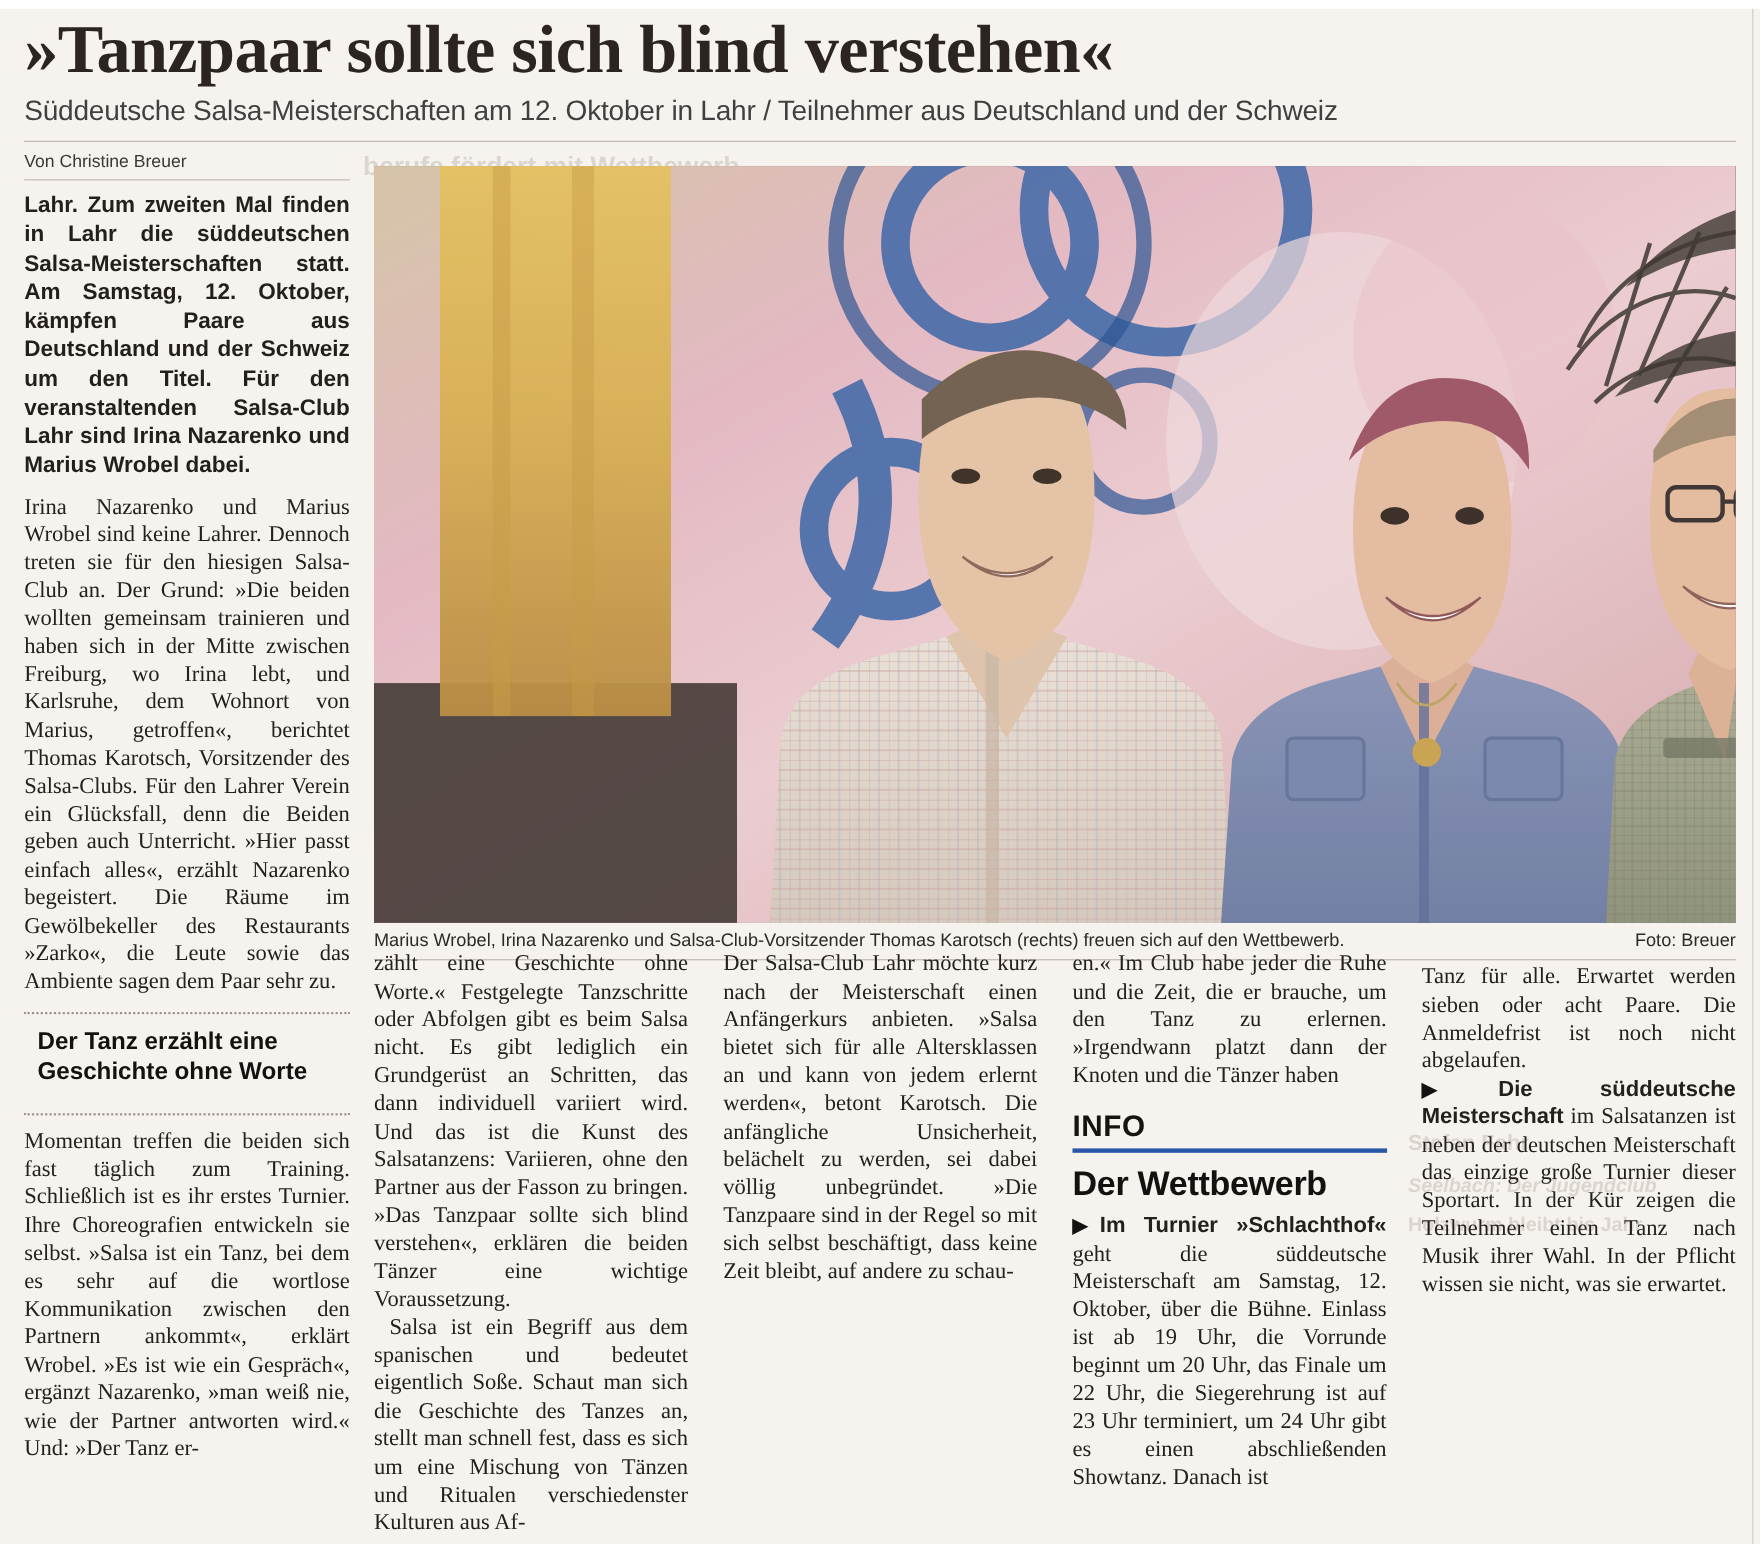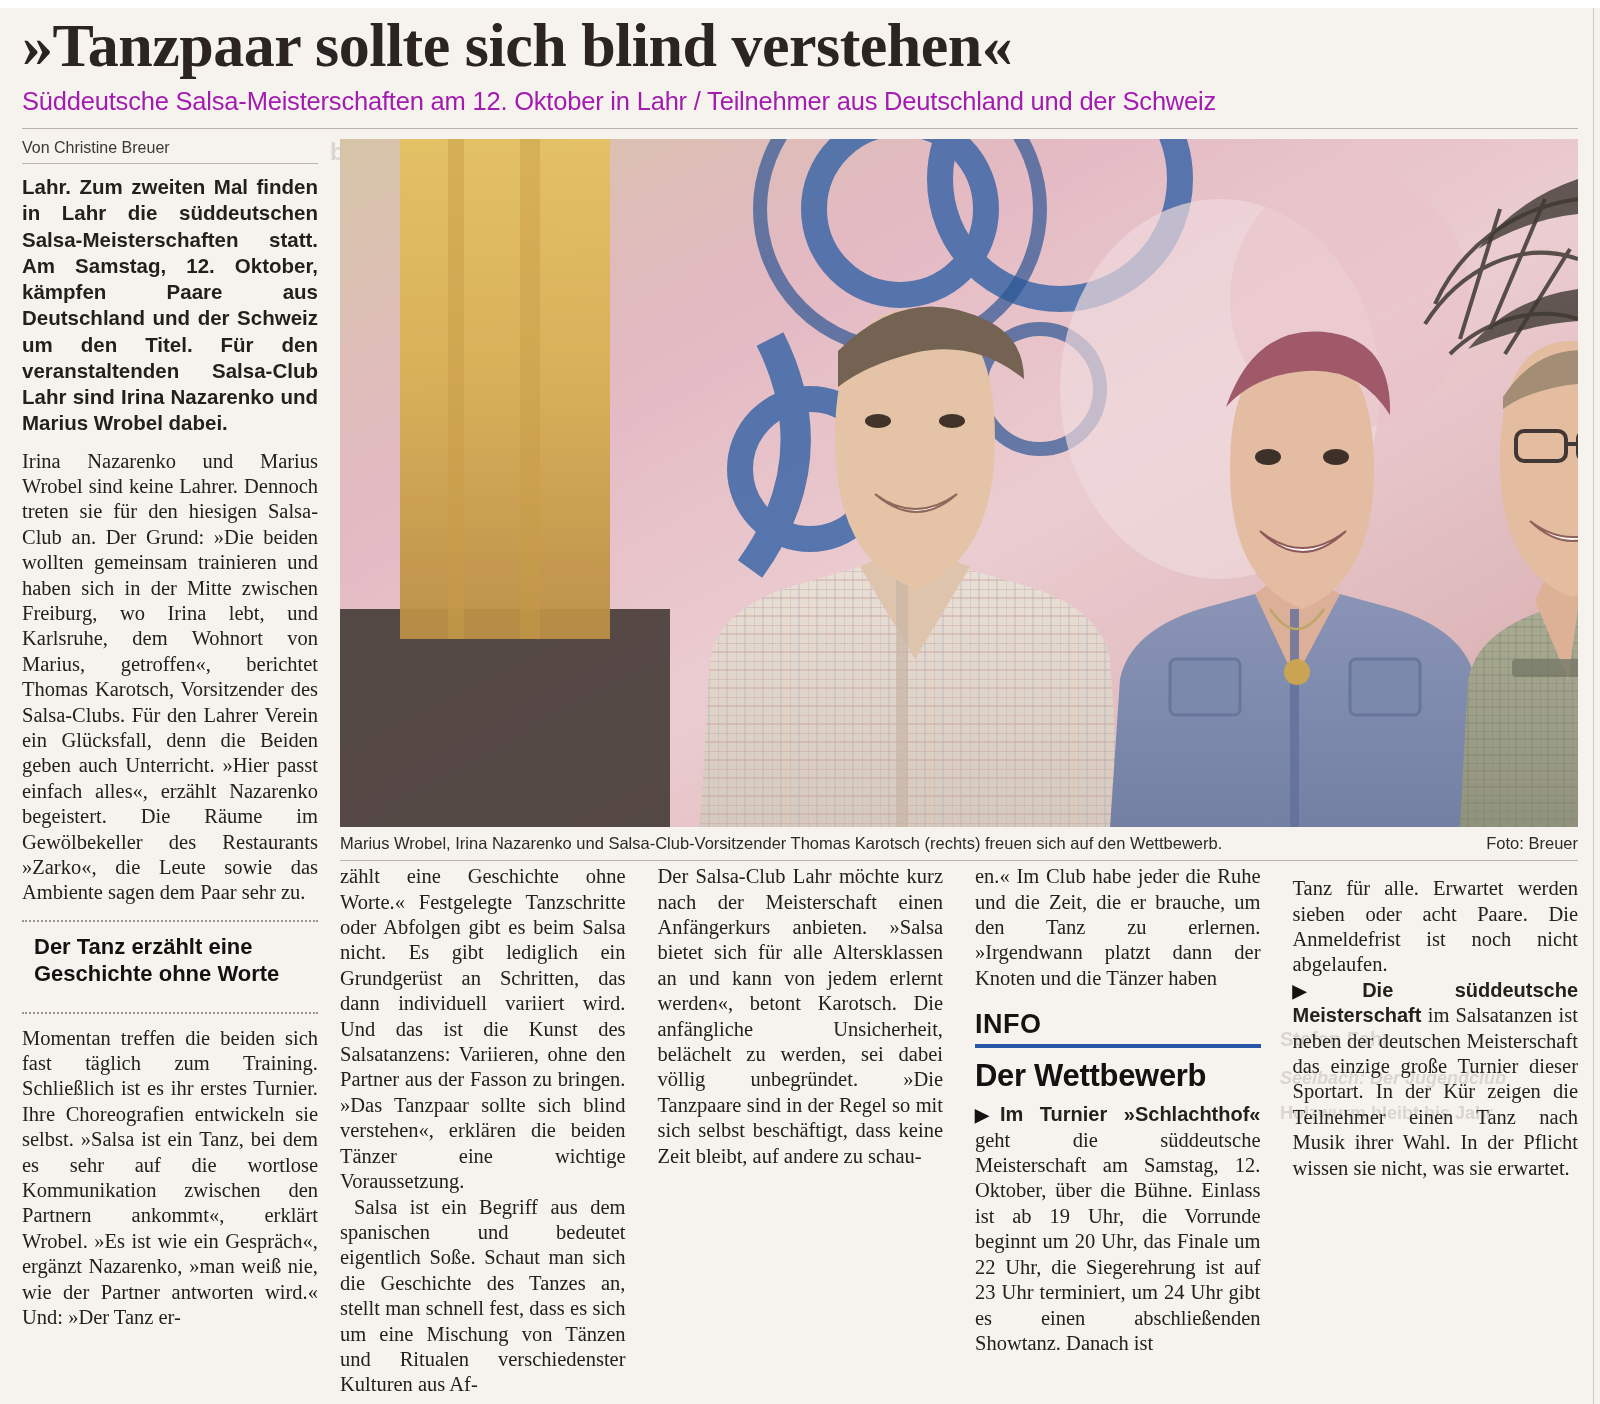--- a/index.html
+++ b/index.html
@@ -30,21 +30,21 @@
     line-height: 1.02;
     letter-spacing: -0.5px;
     color: #2b2422;
     margin: 8px 0 0 0;
     padding-top: 6px;
     white-space: nowrap;
   }
   .subhead {
     font-family: "Liberation Sans", sans-serif;
     font-size: 25.5px;
-    color: #a21caf;
+    color: #404040;
     margin-top: 10px;
     letter-spacing: -0.2px;
     white-space: nowrap;
   }
   .rule-top {
     border-bottom: 1px solid #b9b3ac;
     margin-top: 12px;
   }
   
   .content {
@@ -106,21 +106,21 @@
   }
   .crosshead-wrap {
     border-bottom: 2px dotted #9a948d;
     padding-bottom: 12px;
     margin-bottom: 12px;
   }
   
   .photo-area {
     position: absolute;
     left: 318px;
-    top: 0;
+    top: 12px;
     width: 1238px;
   }
   .photo {
     position: relative;
     width: 1238px;
     height: 688px;
     overflow: hidden;
     background: #6a5a55;
   }
   .photo svg { display: block; }

